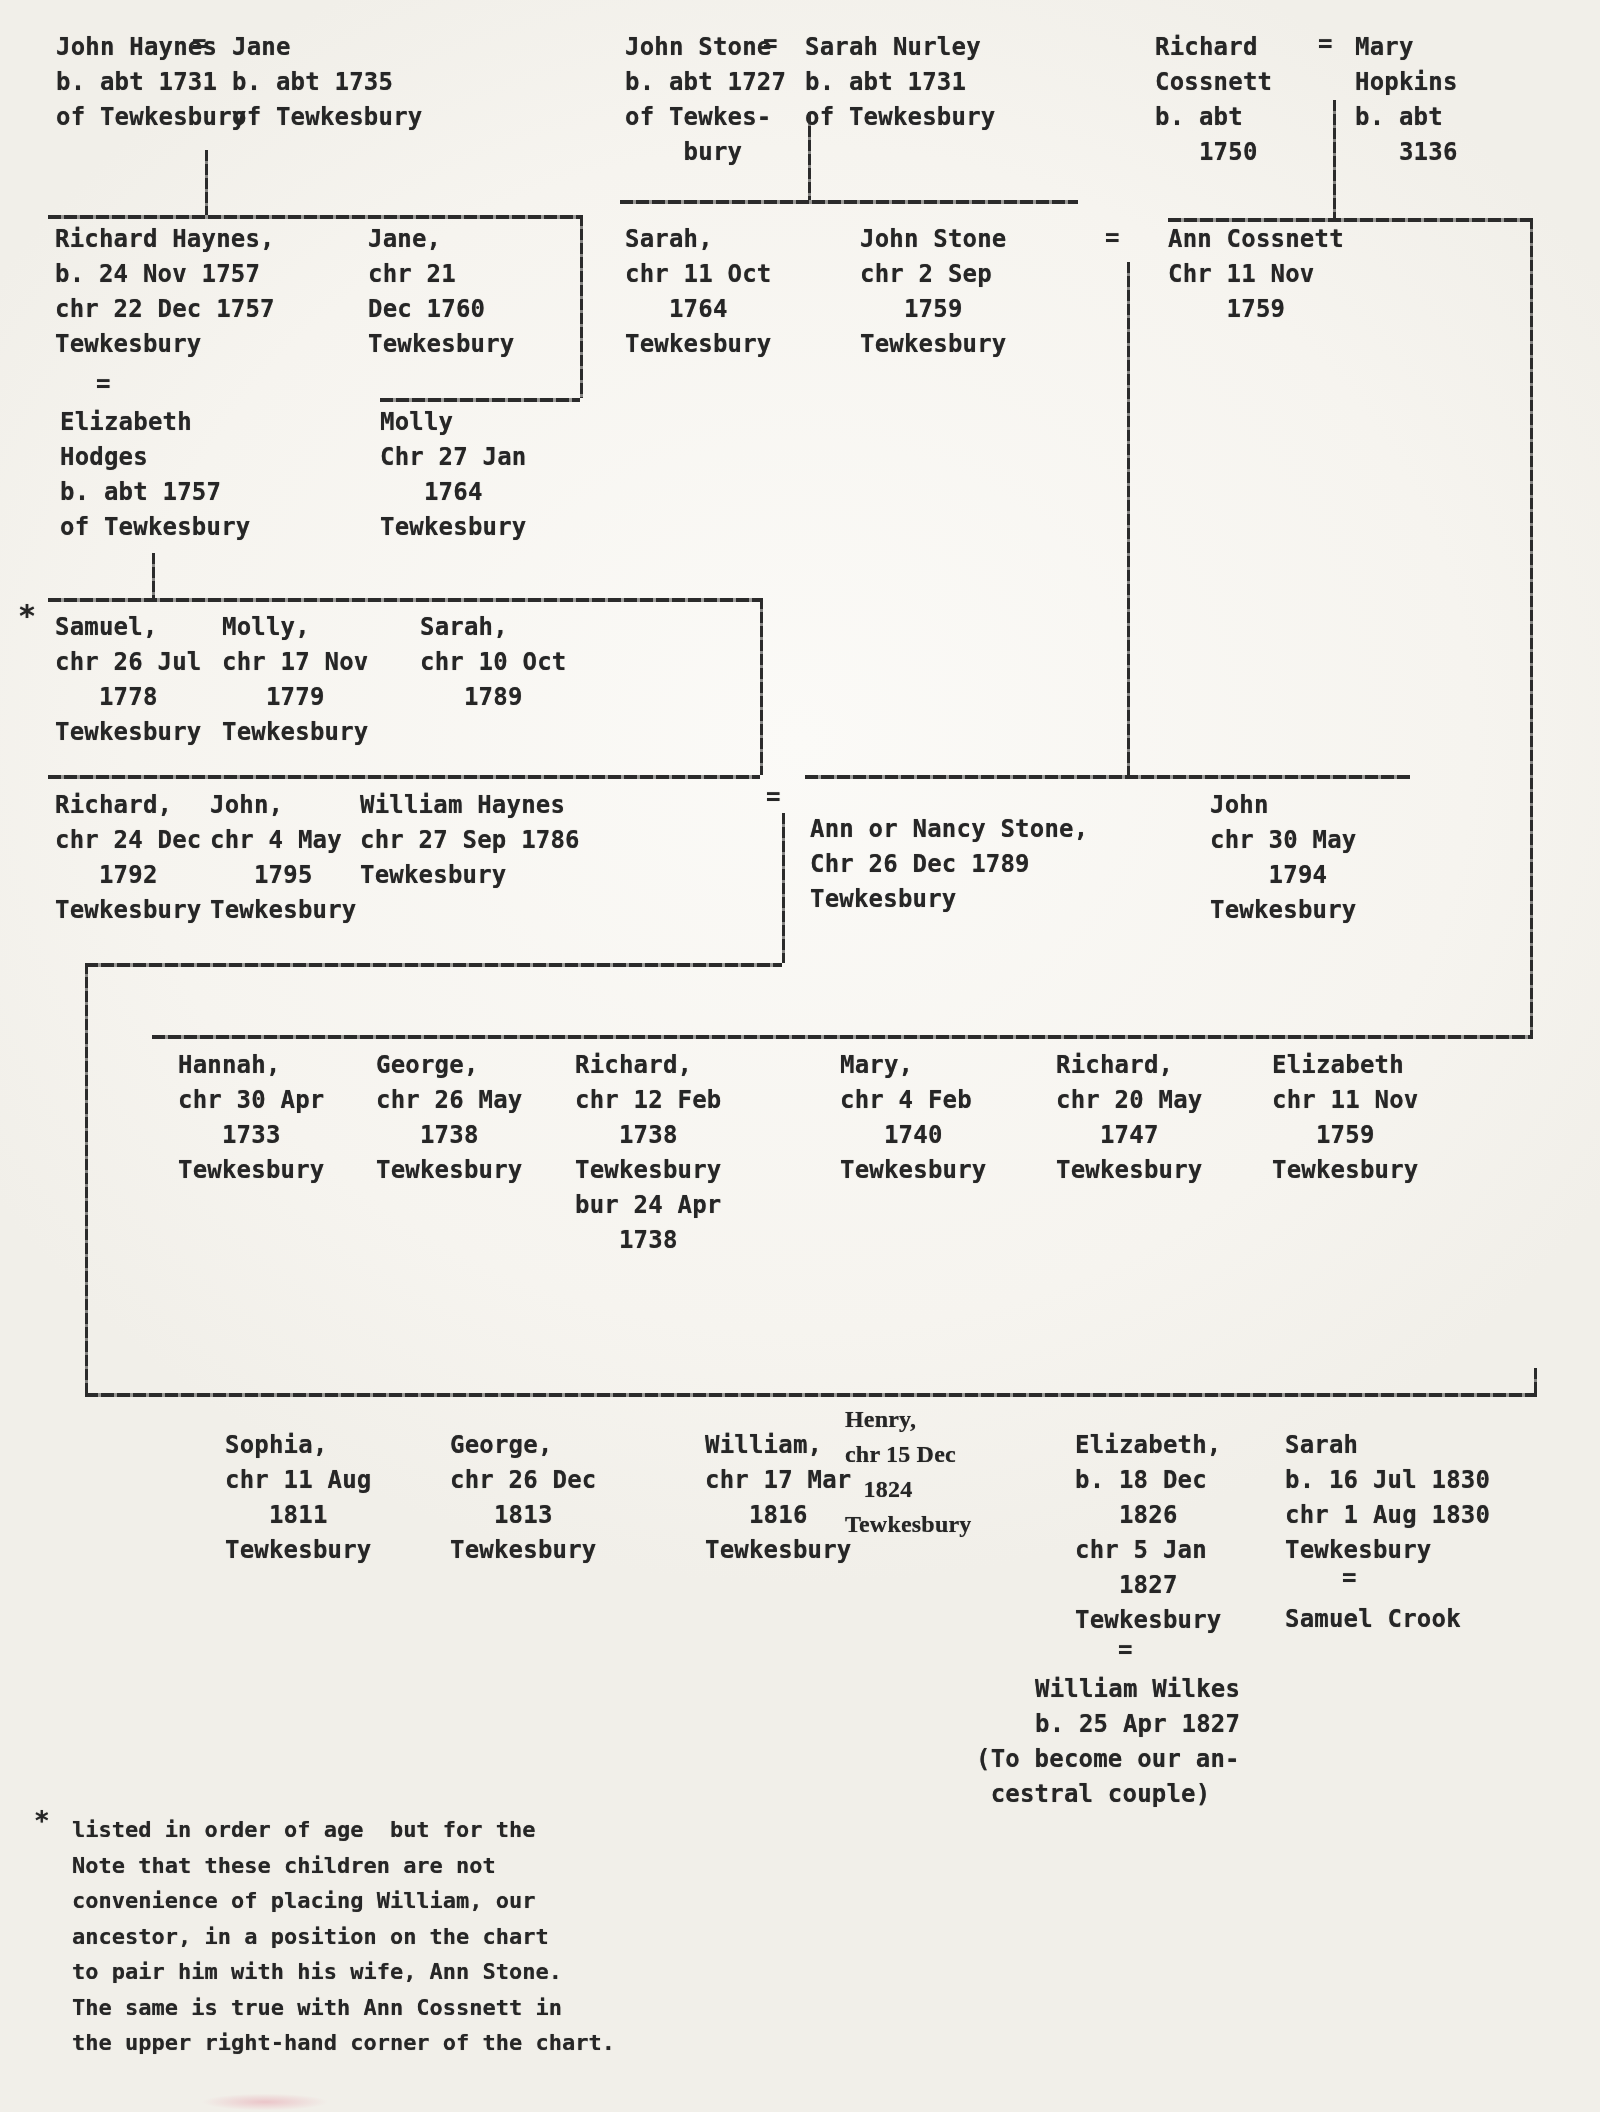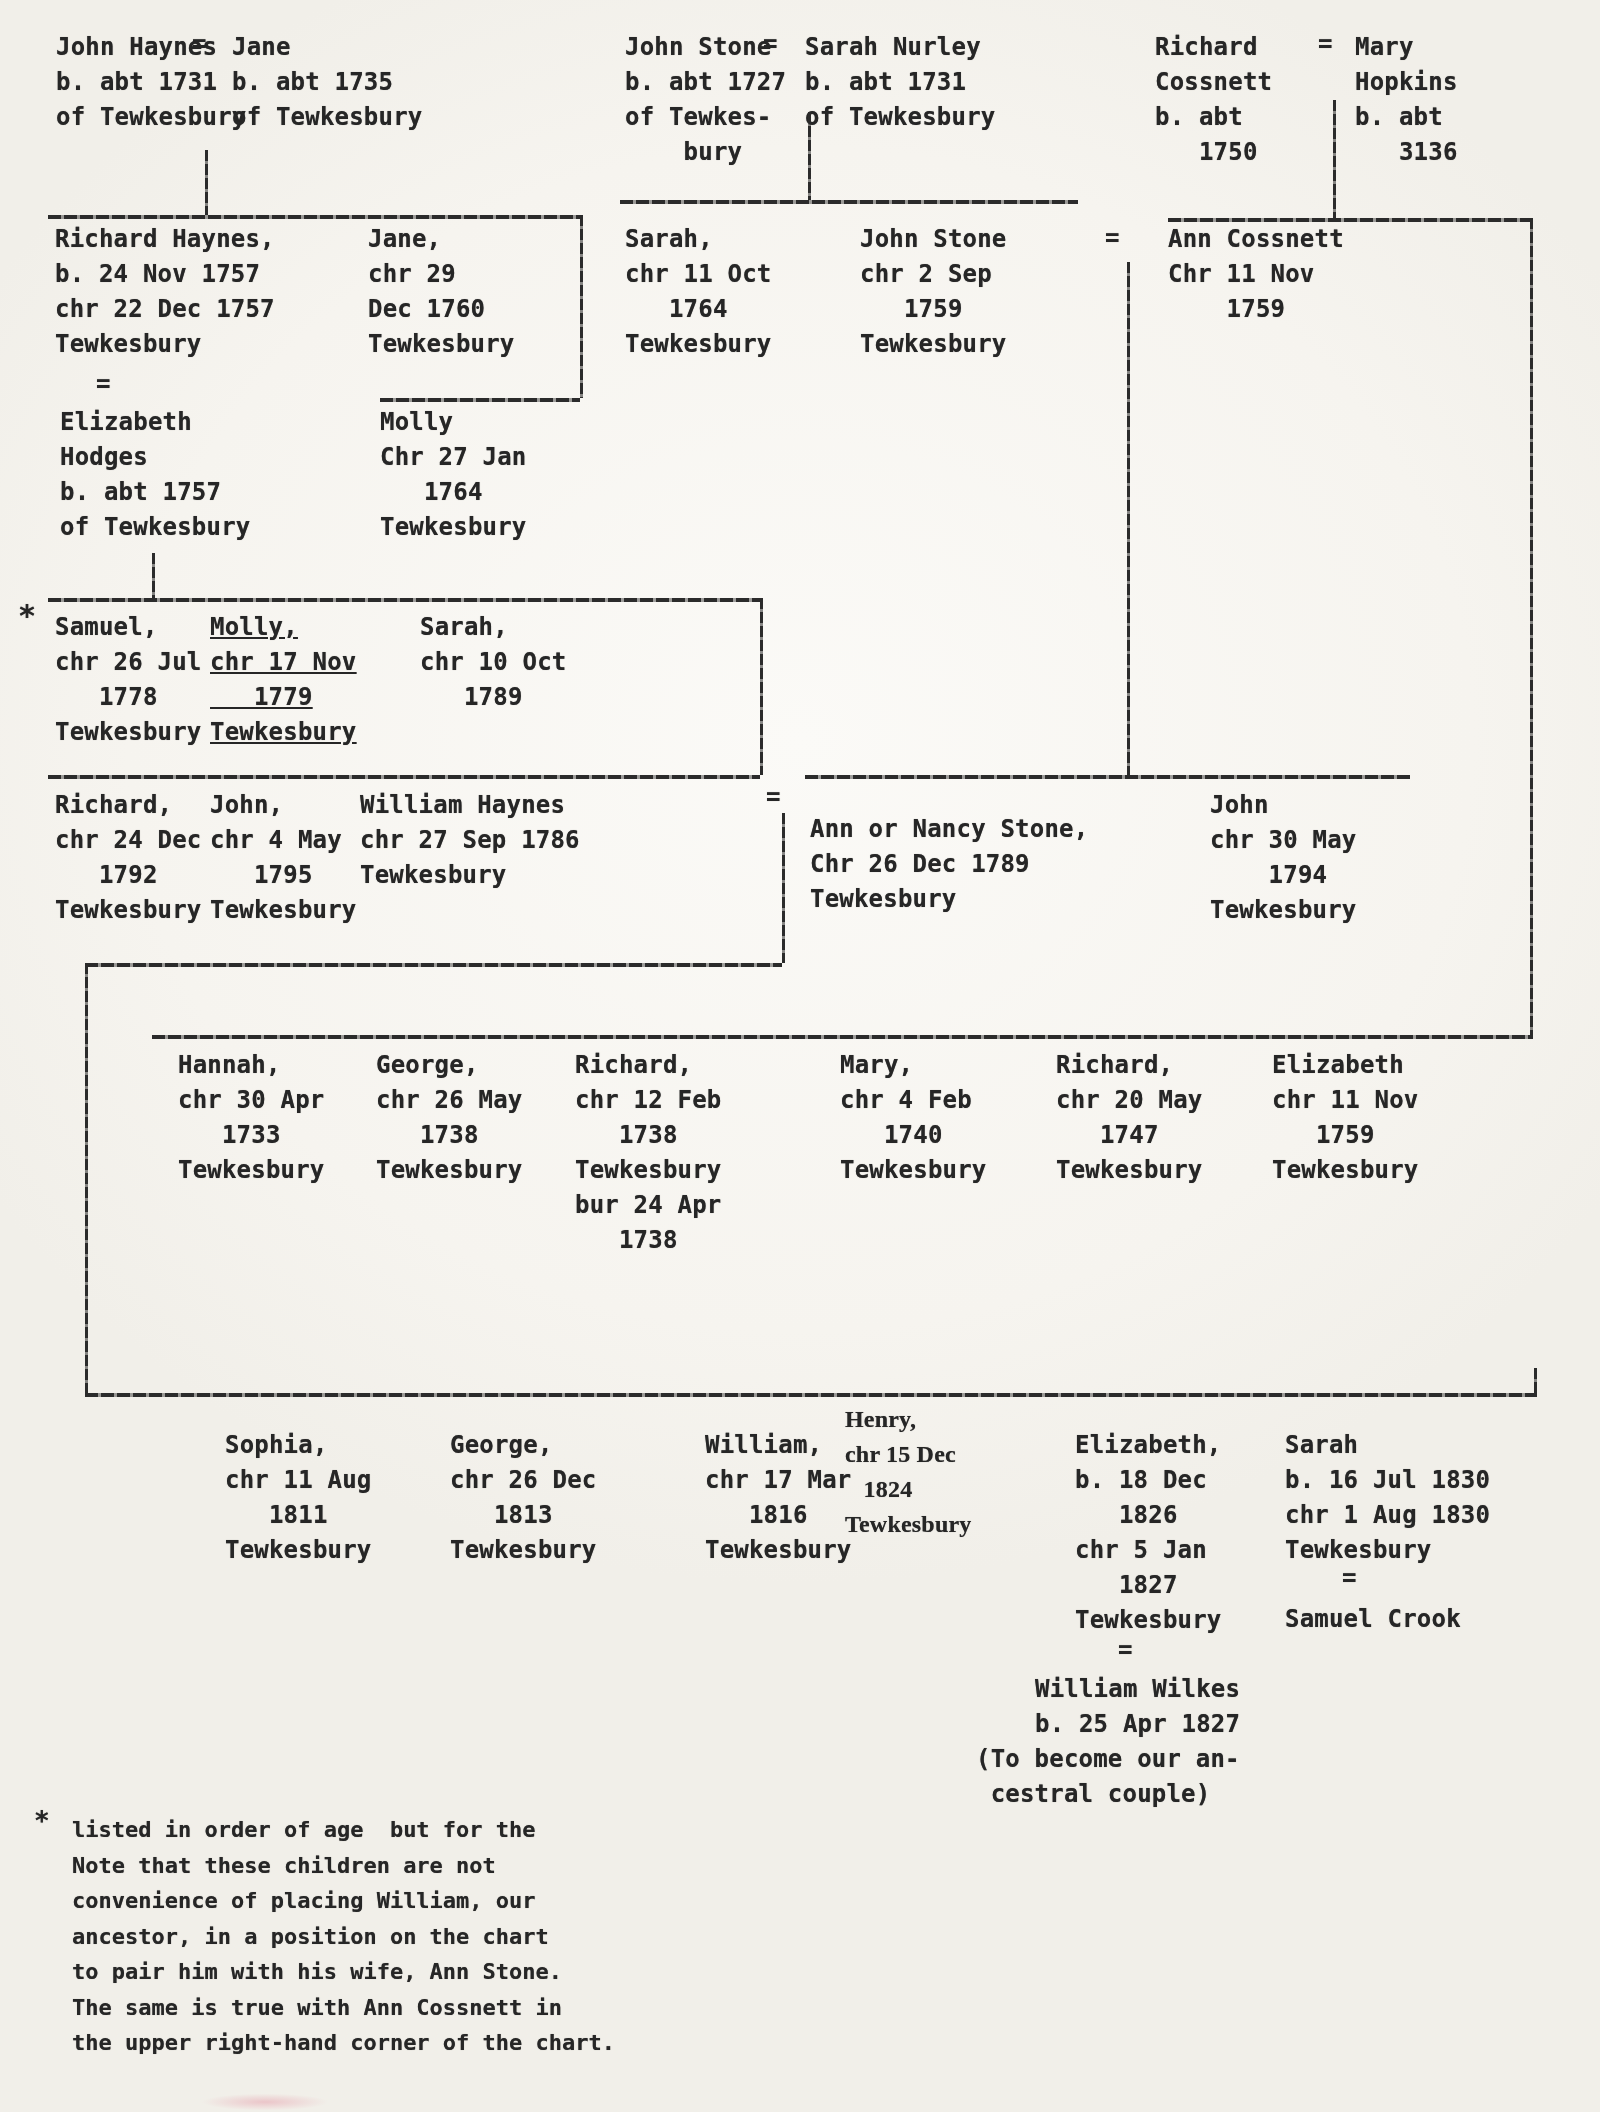--- a/index.html
+++ b/index.html
@@ -63,21 +63,21 @@
         <div class="tline">   3136</div>
       </div>
       <div class="person" style="left: 55px; top: 222px;">
         <div class="tline">Richard Haynes,</div>
         <div class="tline">b. 24 Nov 1757</div>
         <div class="tline">chr 22 Dec 1757</div>
         <div class="tline">Tewkesbury</div>
       </div>
       <div class="person" style="left: 368px; top: 222px;">
         <div class="tline">Jane,</div>
-        <div class="tline">chr 29</div>
+        <div class="tline">chr 21</div>
         <div class="tline">Dec 1760</div>
         <div class="tline">Tewkesbury</div>
       </div>
       <div class="person" style="left: 625px; top: 222px;">
         <div class="tline">Sarah,</div>
         <div class="tline">chr 11 Oct</div>
         <div class="tline">   1764</div>
         <div class="tline">Tewkesbury</div>
       </div>
       <div class="person" style="left: 860px; top: 222px;">
@@ -102,21 +102,21 @@
         <div class="tline">Chr 27 Jan</div>
         <div class="tline">   1764</div>
         <div class="tline">Tewkesbury</div>
       </div>
       <div class="person" style="left: 55px; top: 610px;">
         <div class="tline">Samuel,</div>
         <div class="tline">chr 26 Jul</div>
         <div class="tline">   1778</div>
         <div class="tline">Tewkesbury</div>
       </div>
-      <div class="person" style="left: 210px; top: 610px; text-decoration: underline;">
+      <div class="person" style="left: 222px; top: 610px;">
         <div class="tline">Molly,</div>
         <div class="tline">chr 17 Nov</div>
         <div class="tline">   1779</div>
         <div class="tline">Tewkesbury</div>
       </div>
       <div class="person" style="left: 420px; top: 610px;">
         <div class="tline">Sarah,</div>
         <div class="tline">chr 10 Oct</div>
         <div class="tline">   1789</div>
       </div>

